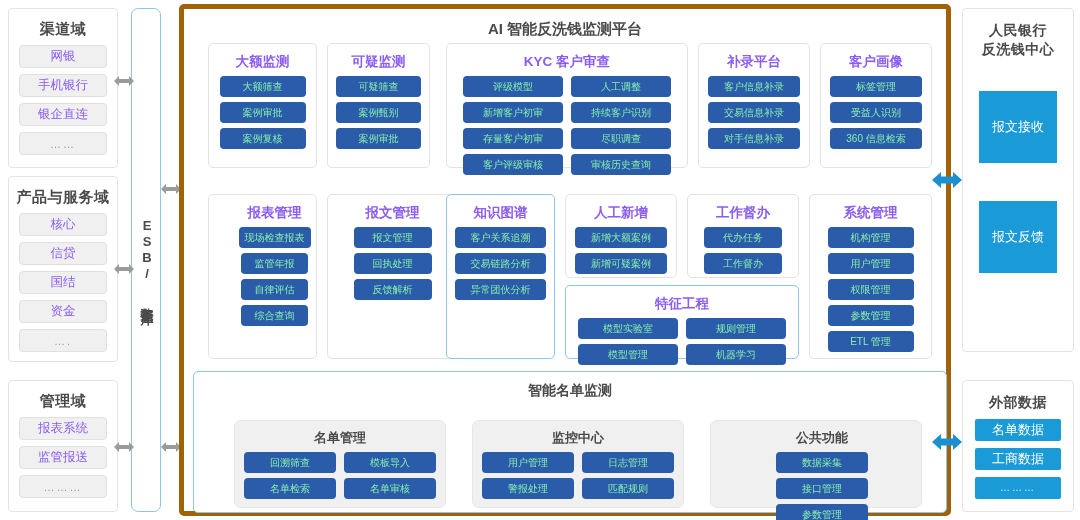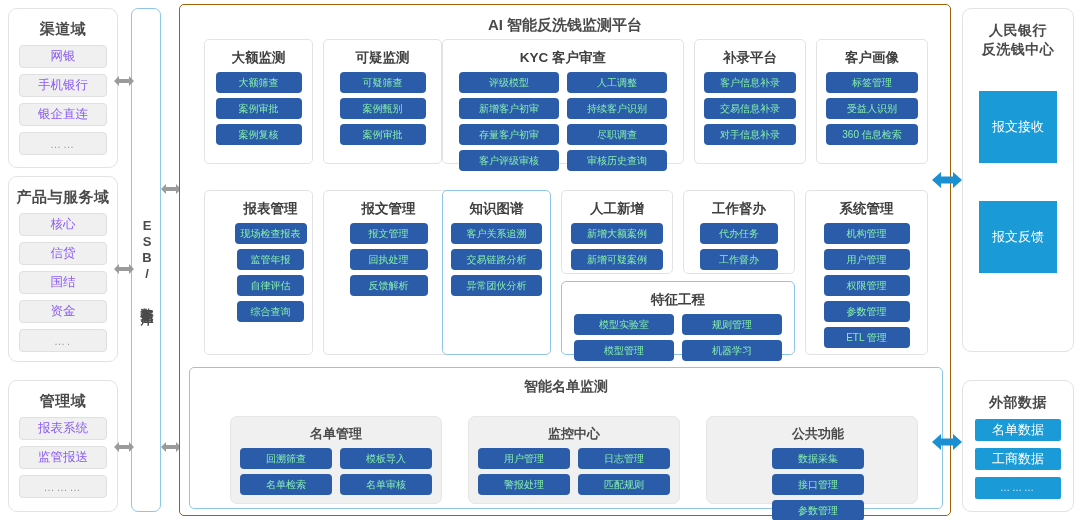--- a/index.html
+++ b/index.html
@@ -11,21 +11,21 @@
     color:#3b3b3b;
     overflow:hidden;
   }
   .canvas { position:relative; width:1080px; height:520px; }
 
   
   .panel {
     position:absolute;
     background:#fff;
     border:1px solid #e3e3e3;
-    border-radius:9px;
+    border-radius:4px;
   }
   .panel-title {
     text-align:center;
     font-weight:bold;
     color:#4a4a4a;
     letter-spacing:.5px;
   }
 
   
   .domain { width:110px; left:8px; }
@@ -60,21 +60,21 @@
     color:#4a4a4a;
     letter-spacing:1px;
     line-height:1.15;
   }
 
   
   .platform {
     position:absolute;
     left:179px; top:4px;
     width:772px; height:512px;
-    border:1px solid #a16207;
+    border:5px solid #a16207;
     border-radius:5px;
     background:#fff;
   }
   .platform > .platform-title {
     text-align:center;
     font-size:15px;
     font-weight:bold;
     color:#4a4a4a;
     padding-top:11px;
   }
@@ -84,21 +84,21 @@
     position:absolute;
     background:#fff;
     border:1px solid #e3e3e3;
     border-radius:5px;
   }
   .mod.hl { border:1px solid #8ec6e8; }
   .mod .mod-title {
     text-align:center;
     font-size:13.5px;
     font-weight:bold;
-    color:#404040;
+    color:#8b5cf6;
     margin-top:9px;
     margin-bottom:5px;
   }
   .btns { display:flex; flex-wrap:wrap; justify-content:center; gap:5px 8px; padding:0 8px; }
   .btn {
     background:#2a5caa;
     color:#86efac;
     border-radius:4px;
     font-size:10px;
     height:21px;
@@ -219,21 +219,21 @@
 
     <div class="mod" style="left:24px;top:34px;width:109px;height:125px;">
       <div class="mod-title">大额监测</div>
       <div class="btns">
         <div class="btn w1">大额筛查</div>
         <div class="btn w1">案例审批</div>
         <div class="btn w1">案例复核</div>
       </div>
     </div>
 
-    <div class="mod" style="left:143px;top:34px;width:119px;height:125px;">
+    <div class="mod" style="left:143px;top:34px;width:103px;height:125px;">
       <div class="mod-title">可疑监测</div>
       <div class="btns">
         <div class="btn w1">可疑筛查</div>
         <div class="btn w1">案例甄别</div>
         <div class="btn w1">案例审批</div>
       </div>
     </div>
 
     <div class="mod" style="left:262px;top:34px;width:242px;height:125px;">
       <div class="mod-title">KYC 客户审查</div>

